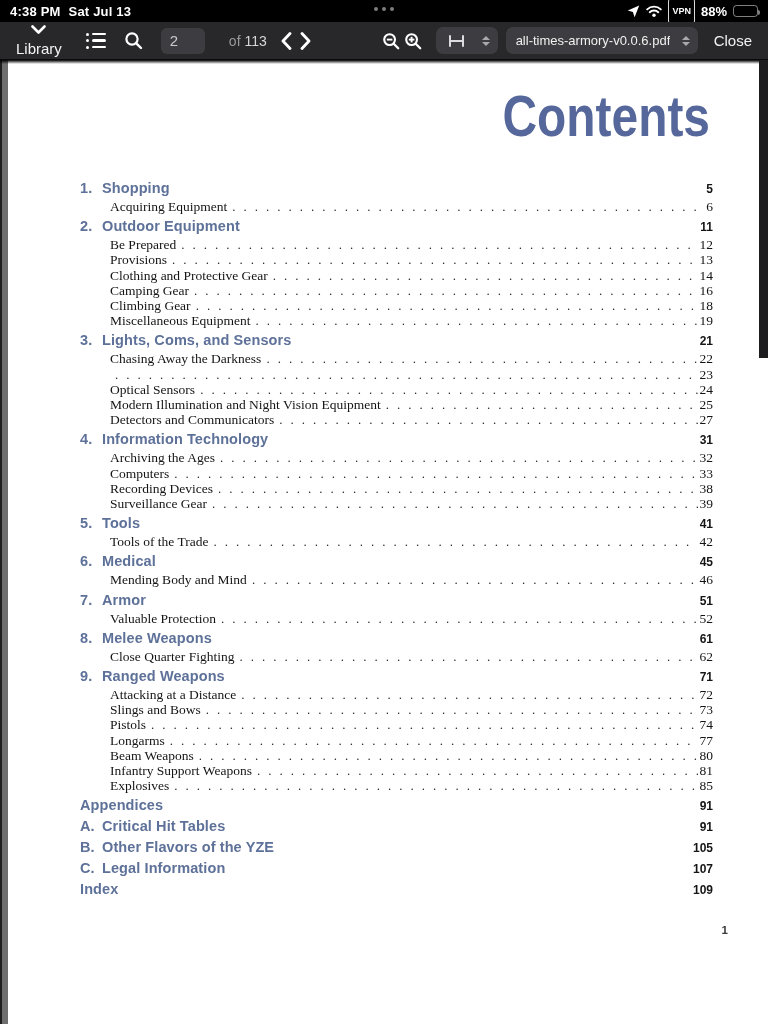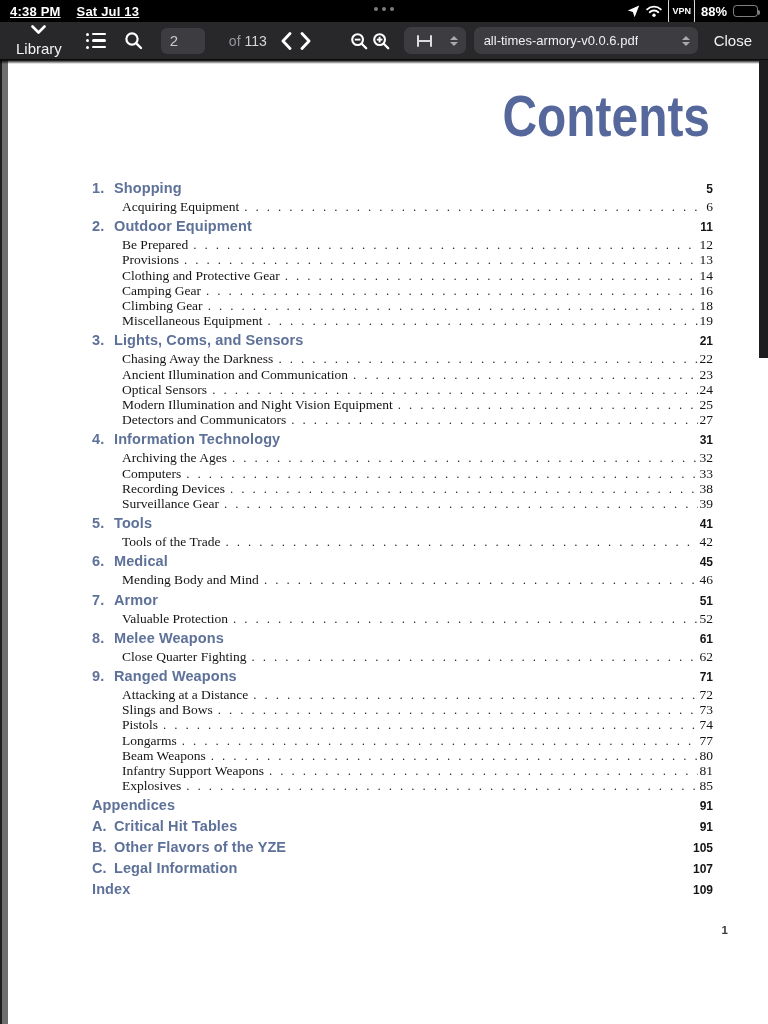--- a/index.html
+++ b/index.html
@@ -8,21 +8,21 @@
     position:relative; width:768px; height:1024px; overflow:hidden;
     background:#fff; font-family:"Liberation Sans", sans-serif;
   }
 
   
   .status-bar {
     position:absolute; top:0; left:0; right:0; height:22px; background:#000;
     display:flex; align-items:center; color:#fff; font-size:13px; font-weight:bold;
     padding:0 10px;
   }
-  .sb-left { display:flex; gap:16px; letter-spacing:.2px;text-decoration:underline; }
+  .sb-left { display:flex; gap:8px; letter-spacing:.2px; }
   .sb-center { position:absolute; left:50%; top:7px; transform:translateX(-50%); display:flex; gap:4px; }
   .sb-center i { width:4px; height:4px; border-radius:50%; background:#7d7d80; }
   .sb-right { margin-left:auto; display:flex; align-items:center; gap:6px; }
   .vpn-badge {
     border:1px solid rgba(255,255,255,.85); border-radius:4px; font-size:9px;
     font-weight:bold; padding:0 3px; line-height:12px; height:28px; display:flex; align-items:center;
   }
   .battery { position:relative; width:25px; height:12px; border:1px solid rgba(255,255,255,.5);
     border-radius:3.5px; padding:1px; }
   .battery .fill { height:100%; width:85%; background:#fff; border-radius:1.5px; }
@@ -38,21 +38,21 @@
   .tb-btn { background:none; border:none; color:#f2f2f2; display:flex; align-items:center;
     gap:6px; font-size:15px; font-family:inherit; cursor:pointer; padding:4px;flex-direction:column; }
   .pill { background:#3d3d41; border-radius:7px; height:27px; display:flex; align-items:center; }
   .page-input {
     width:44px; height:26px; background:#3d3d41; border:none; border-radius:6px;
     color:#c9c9ce; font-size:15px; font-family:inherit; padding:0 0 0 9px; margin-left:14px;
   }
   .of-label { color:#97979c; font-size:14px; margin-left:24px; }
   .page-total { color:#d6d6da; font-size:14px; margin-left:4px; }
   .fit-pill { width:62px; margin-left:10px; padding:0 8px 0 13px; justify-content:space-between; cursor:pointer; }
-  .file-pill { width:224px; margin-left:8px; padding:0 8px 0 10px; justify-content:space-between; cursor:pointer; }
+  .file-pill { width:192px; margin-left:8px; padding:0 8px 0 10px; justify-content:space-between; cursor:pointer; }
   .file-pill .fname { font-size:13px; color:#f0f0f0; white-space:nowrap; overflow:hidden;
     text-overflow:ellipsis; max-width:155px; }
   .stepper { display:flex; flex-direction:column; gap:2px; align-items:center; }
   .stepper i { width:0; height:0; border-left:4px solid transparent; border-right:4px solid transparent; }
   .stepper .up { border-bottom:4px solid #a9a9ae; }
   .stepper .dn { border-top:4px solid #a9a9ae; }
   .fit-glyph { display:flex; align-items:center; }
   .fit-glyph .bar { width:2px; height:12px; background:#dcdcdf; border-radius:1px; }
   .fit-glyph .line { width:11px; height:2px; background:#dcdcdf; }
   .close-btn { margin-left:12px; font-size:15px; }
@@ -64,21 +64,21 @@
 
   
   .content { position:absolute; top:60px; left:0; right:0; bottom:0; background:#fff; }
   .content::before { content:""; position:absolute; top:0; left:0; right:0; height:4px;
     background:linear-gradient(#000 0%, rgba(0,0,0,.45) 55%, rgba(0,0,0,0) 100%); z-index:3; }
   .edge-left { position:absolute; top:0; left:0; bottom:0; width:8px; z-index:2;
     background:linear-gradient(90deg, #1f1f1f 0 2px, #6e6e6e 2px 8px); }
   .scroll-indicator { position:absolute; top:0; right:0; width:9px; height:298px;
     background:#1d1d1f; z-index:4; }
 
-  .page { position:absolute; inset:0 0 0 8px; background:#fff;padding-left:12px; }
+  .page { position:absolute; inset:0 0 0 8px; background:#fff; }
   .doc-title {
     margin:28px 58px 0 0; text-align:right; font-size:57px; font-weight:bold;
     color:#56689b; letter-spacing:0; line-height:1;
     transform:scaleX(.84); transform-origin:100% 50%;
   }
   .toc { margin:36px 55px 0 72px; }
   .toc-row { display:flex; align-items:baseline; }
   .toc-row.chapter { font-weight:bold; font-size:14.5px; color:#5e7199;
     line-height:15px; margin:5px 0 2px; letter-spacing:.1px; }
   .toc-row.chapter .prefix { display:inline-block; width:22px; flex:0 0 22px; }
@@ -286,21 +286,20 @@
             <span class="t">Lights, Coms, and Sensors</span>
             <span class="fill"></span>
             <span class="pg">21</span>
           </div>
           <div class="toc-row sub">
             <span class="t">Chasing Away the Darkness</span>
             <span class="dots">................................................................................................................................................................</span>
             <span class="pg">22</span>
           </div>
           <div class="toc-row sub">
-            <span class="t">Ancient Illumination and Communication</span>
             <span class="dots">................................................................................................................................................................</span>
             <span class="pg">23</span>
           </div>
           <div class="toc-row sub">
             <span class="t">Optical Sensors</span>
             <span class="dots">................................................................................................................................................................</span>
             <span class="pg">24</span>
           </div>
           <div class="toc-row sub">
             <span class="t">Modern Illumination and Night Vision Equipment</span>

